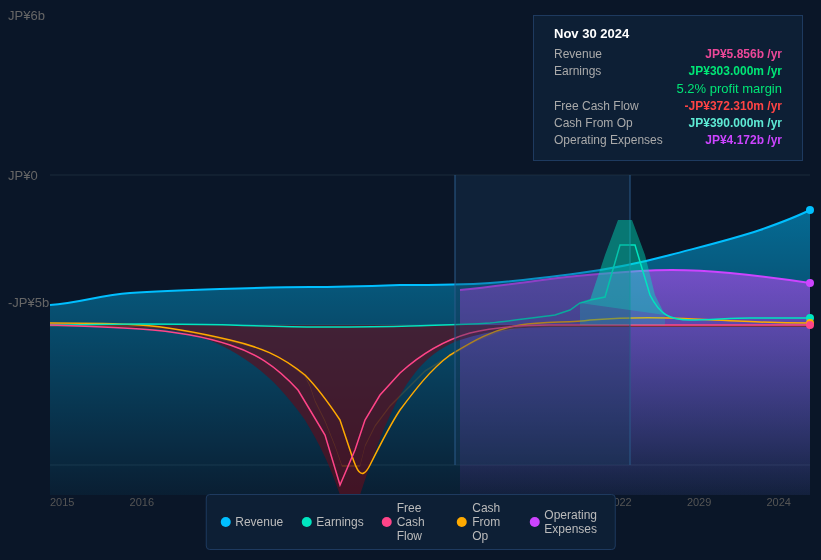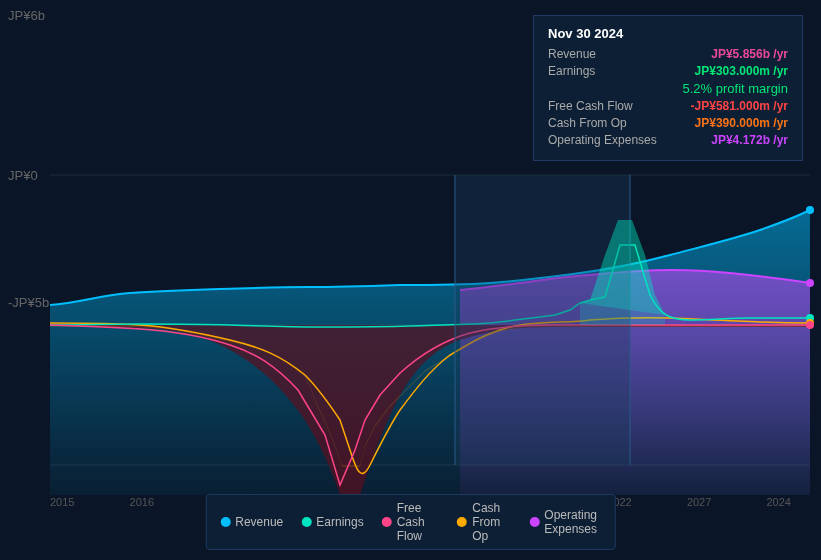--- a/index.html
+++ b/index.html
@@ -13,42 +13,42 @@
       position: relative;
     }
 
     
     .tooltip-card {
       position: absolute;
       top: 15px;
       right: 18px;
       background: #0d1f35;
       border: 1px solid #1e3a5f;
-      padding: 10px 14px;
+      padding: 10px 20px;
       min-width: 270px;
       z-index: 10;
     }
     .tooltip-date {
       color: #fff;
       font-size: 13px;
       font-weight: bold;
       margin-bottom: 6px;
     }
     .tooltip-row {
       display: flex;
       justify-content: space-between;
       font-size: 12px;
       margin-bottom: 3px;
       color: #aaa;
     }
     .tooltip-row .label { color: #aaa; min-width: 110px; }
     .tooltip-row .value { color: #ec4899; font-weight: bold; }
     .tooltip-row .value.green { color: #00e676; }
     .tooltip-row .value.red { color: #ff4444; }
-    .tooltip-row .value.teal { color: #f97316; text-align: center; }
+    .tooltip-row .value.teal { color: #5eead4; text-align: center; }
     .tooltip-row .value.purple { color: #cc44ff; }
     .profit-margin-row {
       font-size: 13px;
       color: #00e676;
       text-align: right;
       margin-bottom: 3px;
       padding-right: 0;
     }
 
     
@@ -126,21 +126,21 @@
     <span class="label">Revenue</span>
     <span class="value">JP¥5.856b /yr</span>
   </div>
   <div class="tooltip-row">
     <span class="label">Earnings</span>
     <span class="value green">JP¥303.000m /yr</span>
   </div>
   <div class="profit-margin-row">5.2% profit margin</div>
   <div class="tooltip-row">
     <span class="label">Free Cash Flow</span>
-    <span class="value red">-JP¥581.000m /yr</span>
+    <span class="value red">-JP¥372.310m /yr</span>
   </div>
   <div class="tooltip-row">
     <span class="label">Cash From Op</span>
     <span class="value teal">JP¥390.000m /yr</span>
   </div>
   <div class="tooltip-row">
     <span class="label">Operating Expenses</span>
     <span class="value purple">JP¥4.172b /yr</span>
   </div>
 </div>
@@ -275,21 +275,21 @@
 
 <div class="x-axis">
   <span>2015</span>
   <span>2016</span>
   <span>2017</span>
   <span>2018</span>
   <span>2019</span>
   <span>2020</span>
   <span>2021</span>
   <span>2022</span>
-  <span>2027</span>
+  <span>2029</span>
   <span>2024</span>
 </div>
 
 <div class="legend">
   <div class="legend-item">
     <div class="legend-dot" style="background:#00bfff;"></div>
     <span>Revenue</span>
   </div>
   <div class="legend-item">
     <div class="legend-dot" style="background:#00e5c0;"></div>

